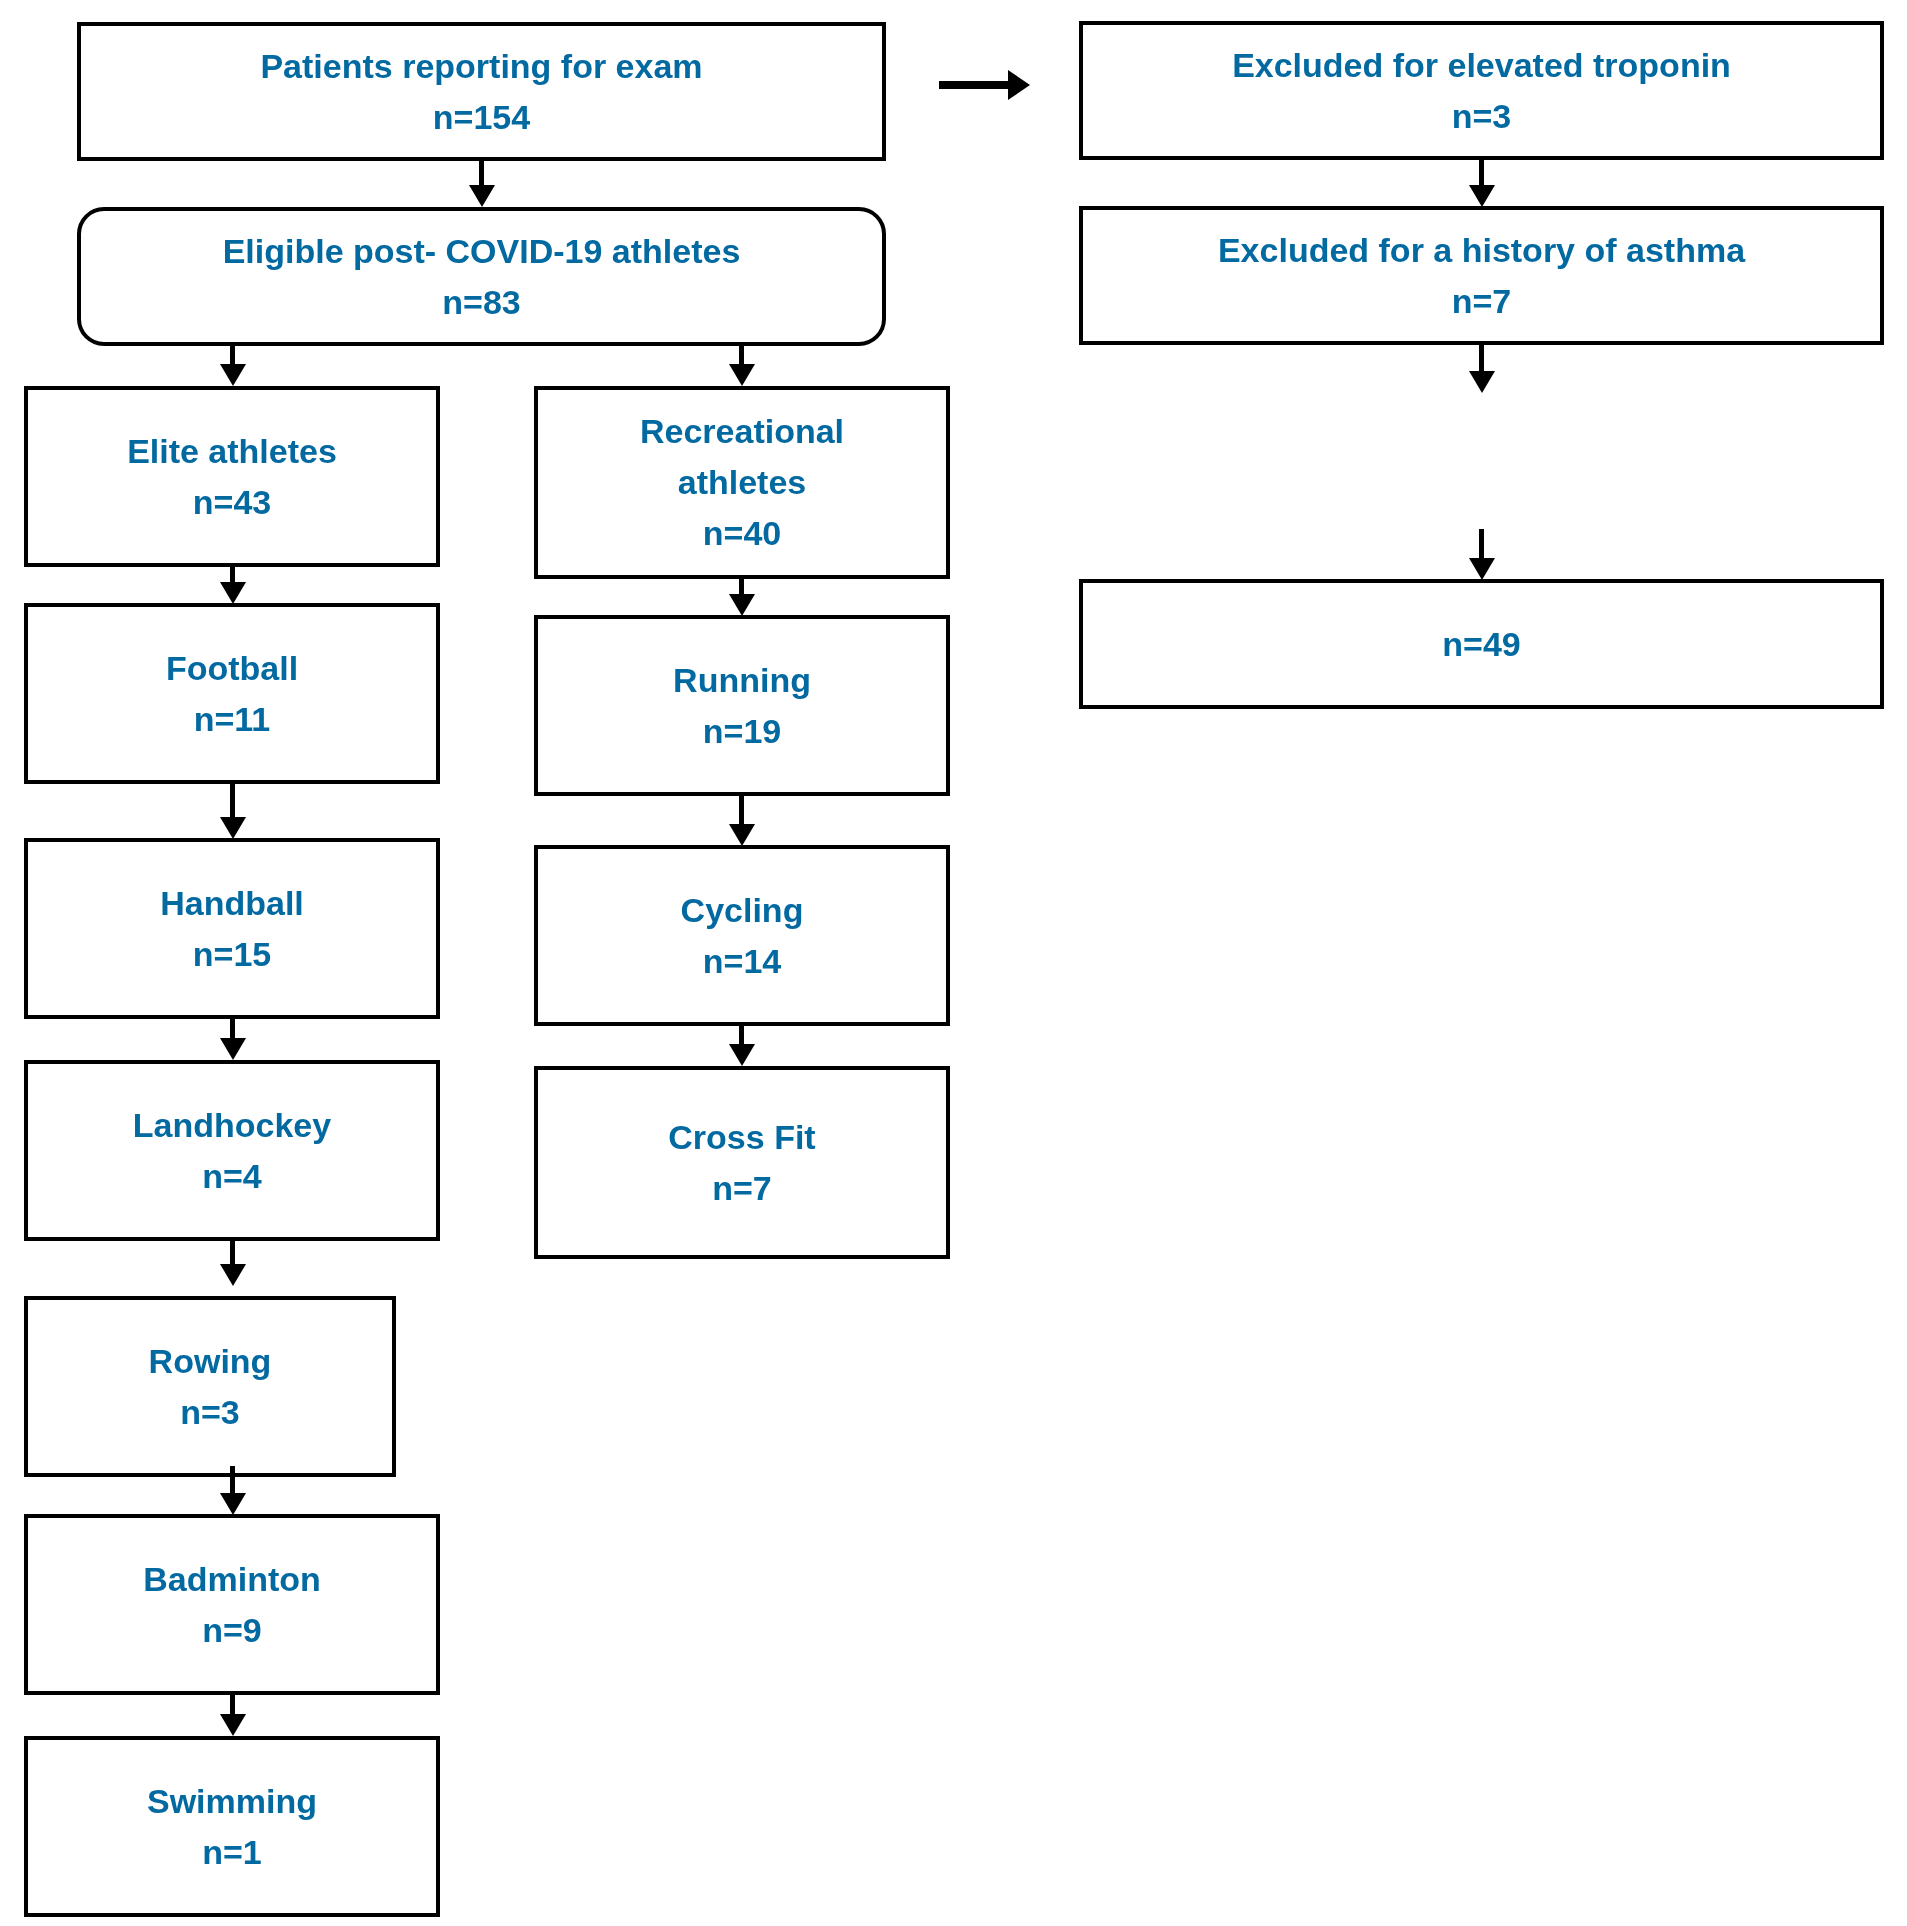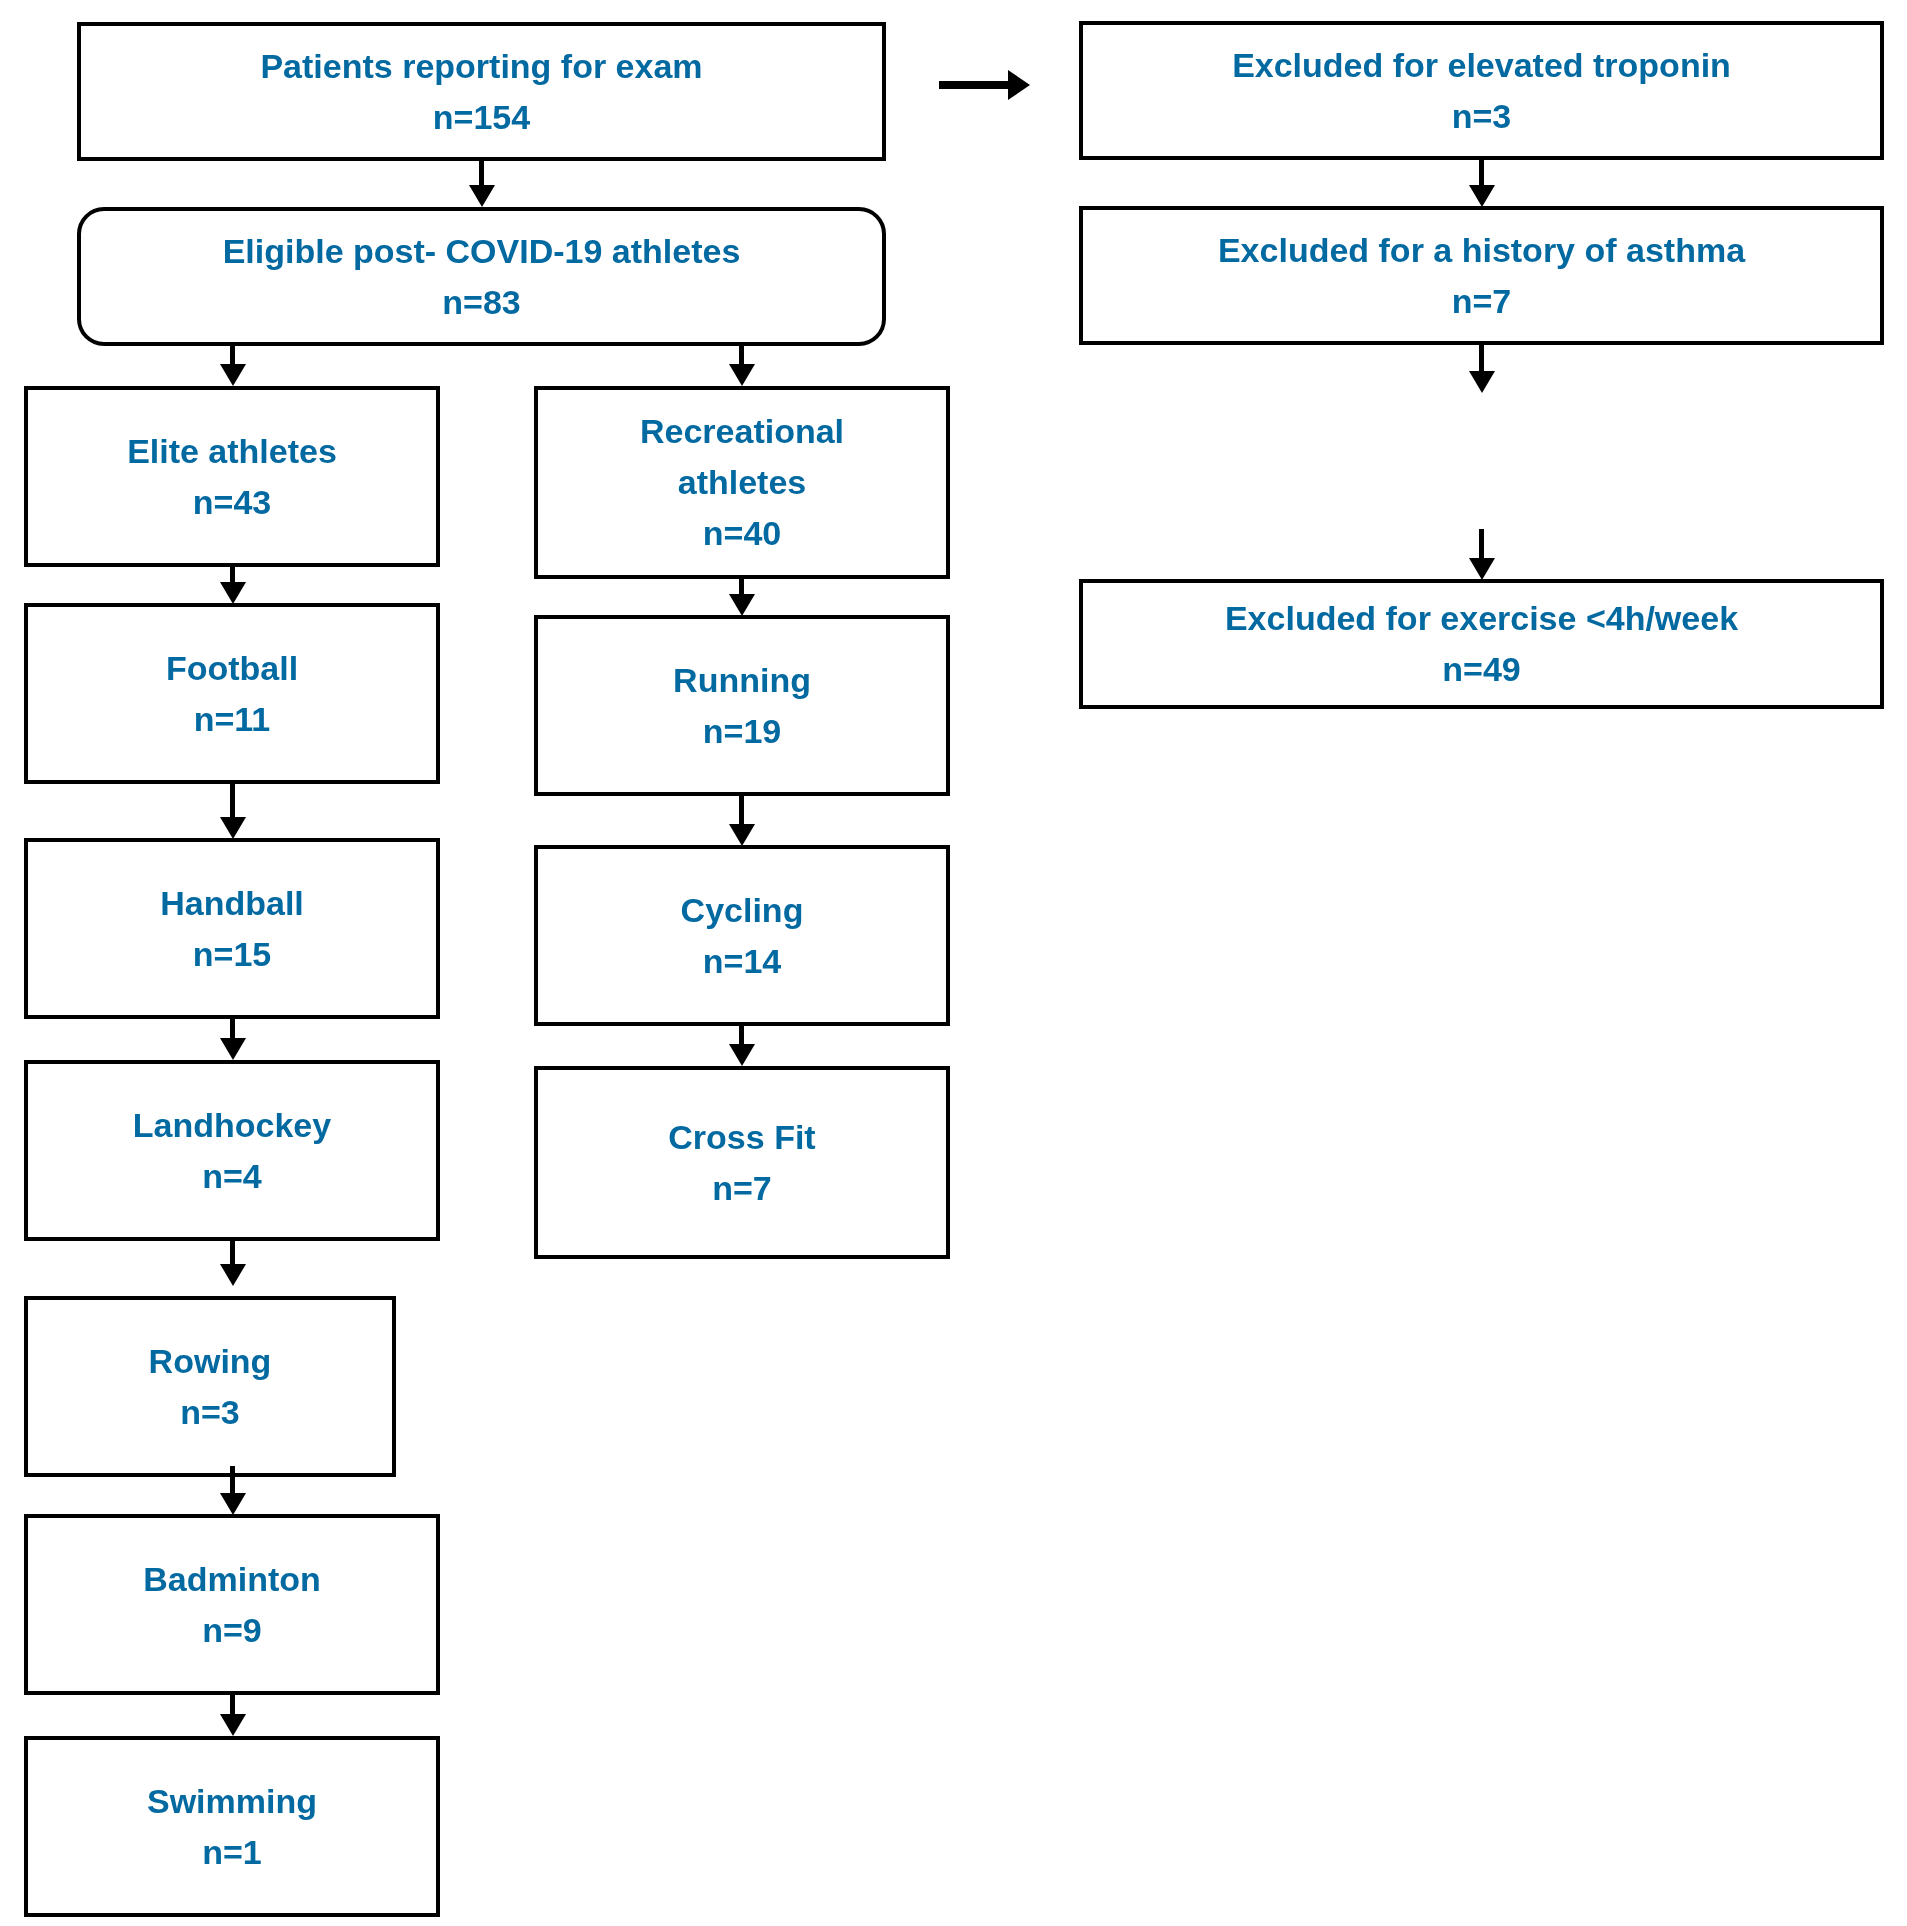--- a/index.html
+++ b/index.html
@@ -79,21 +79,20 @@
   <div class="node" style="left:77px; top:207px; width:809px; height:139px;border-radius:27px;">
     <span class="lbl">Eligible post- COVID-19 athletes</span>
     <span class="cnt">n=83</span>
   </div>
   <div class="node" style="left:1079px; top:206px; width:805px; height:139px;">
     <span class="lbl">Excluded for a history of asthma</span>
     <span class="cnt">n=7</span>
   </div>
 
   <div class="node" style="left:1079px; top:579px; width:805px; height:130px;">
-    <span class="lbl">Excluded for exercise &lt;4h/week</span>
     <span class="cnt">n=49</span>
   </div>
 
   <div class="node" style="left:24px; top:386px; width:416px; height:181px;">
     <span class="lbl">Elite athletes</span>
     <span class="cnt">n=43</span>
   </div>
   <div class="node" style="left:24px; top:603px; width:416px; height:181px;">
     <span class="lbl">Football</span>
     <span class="cnt">n=11</span>

